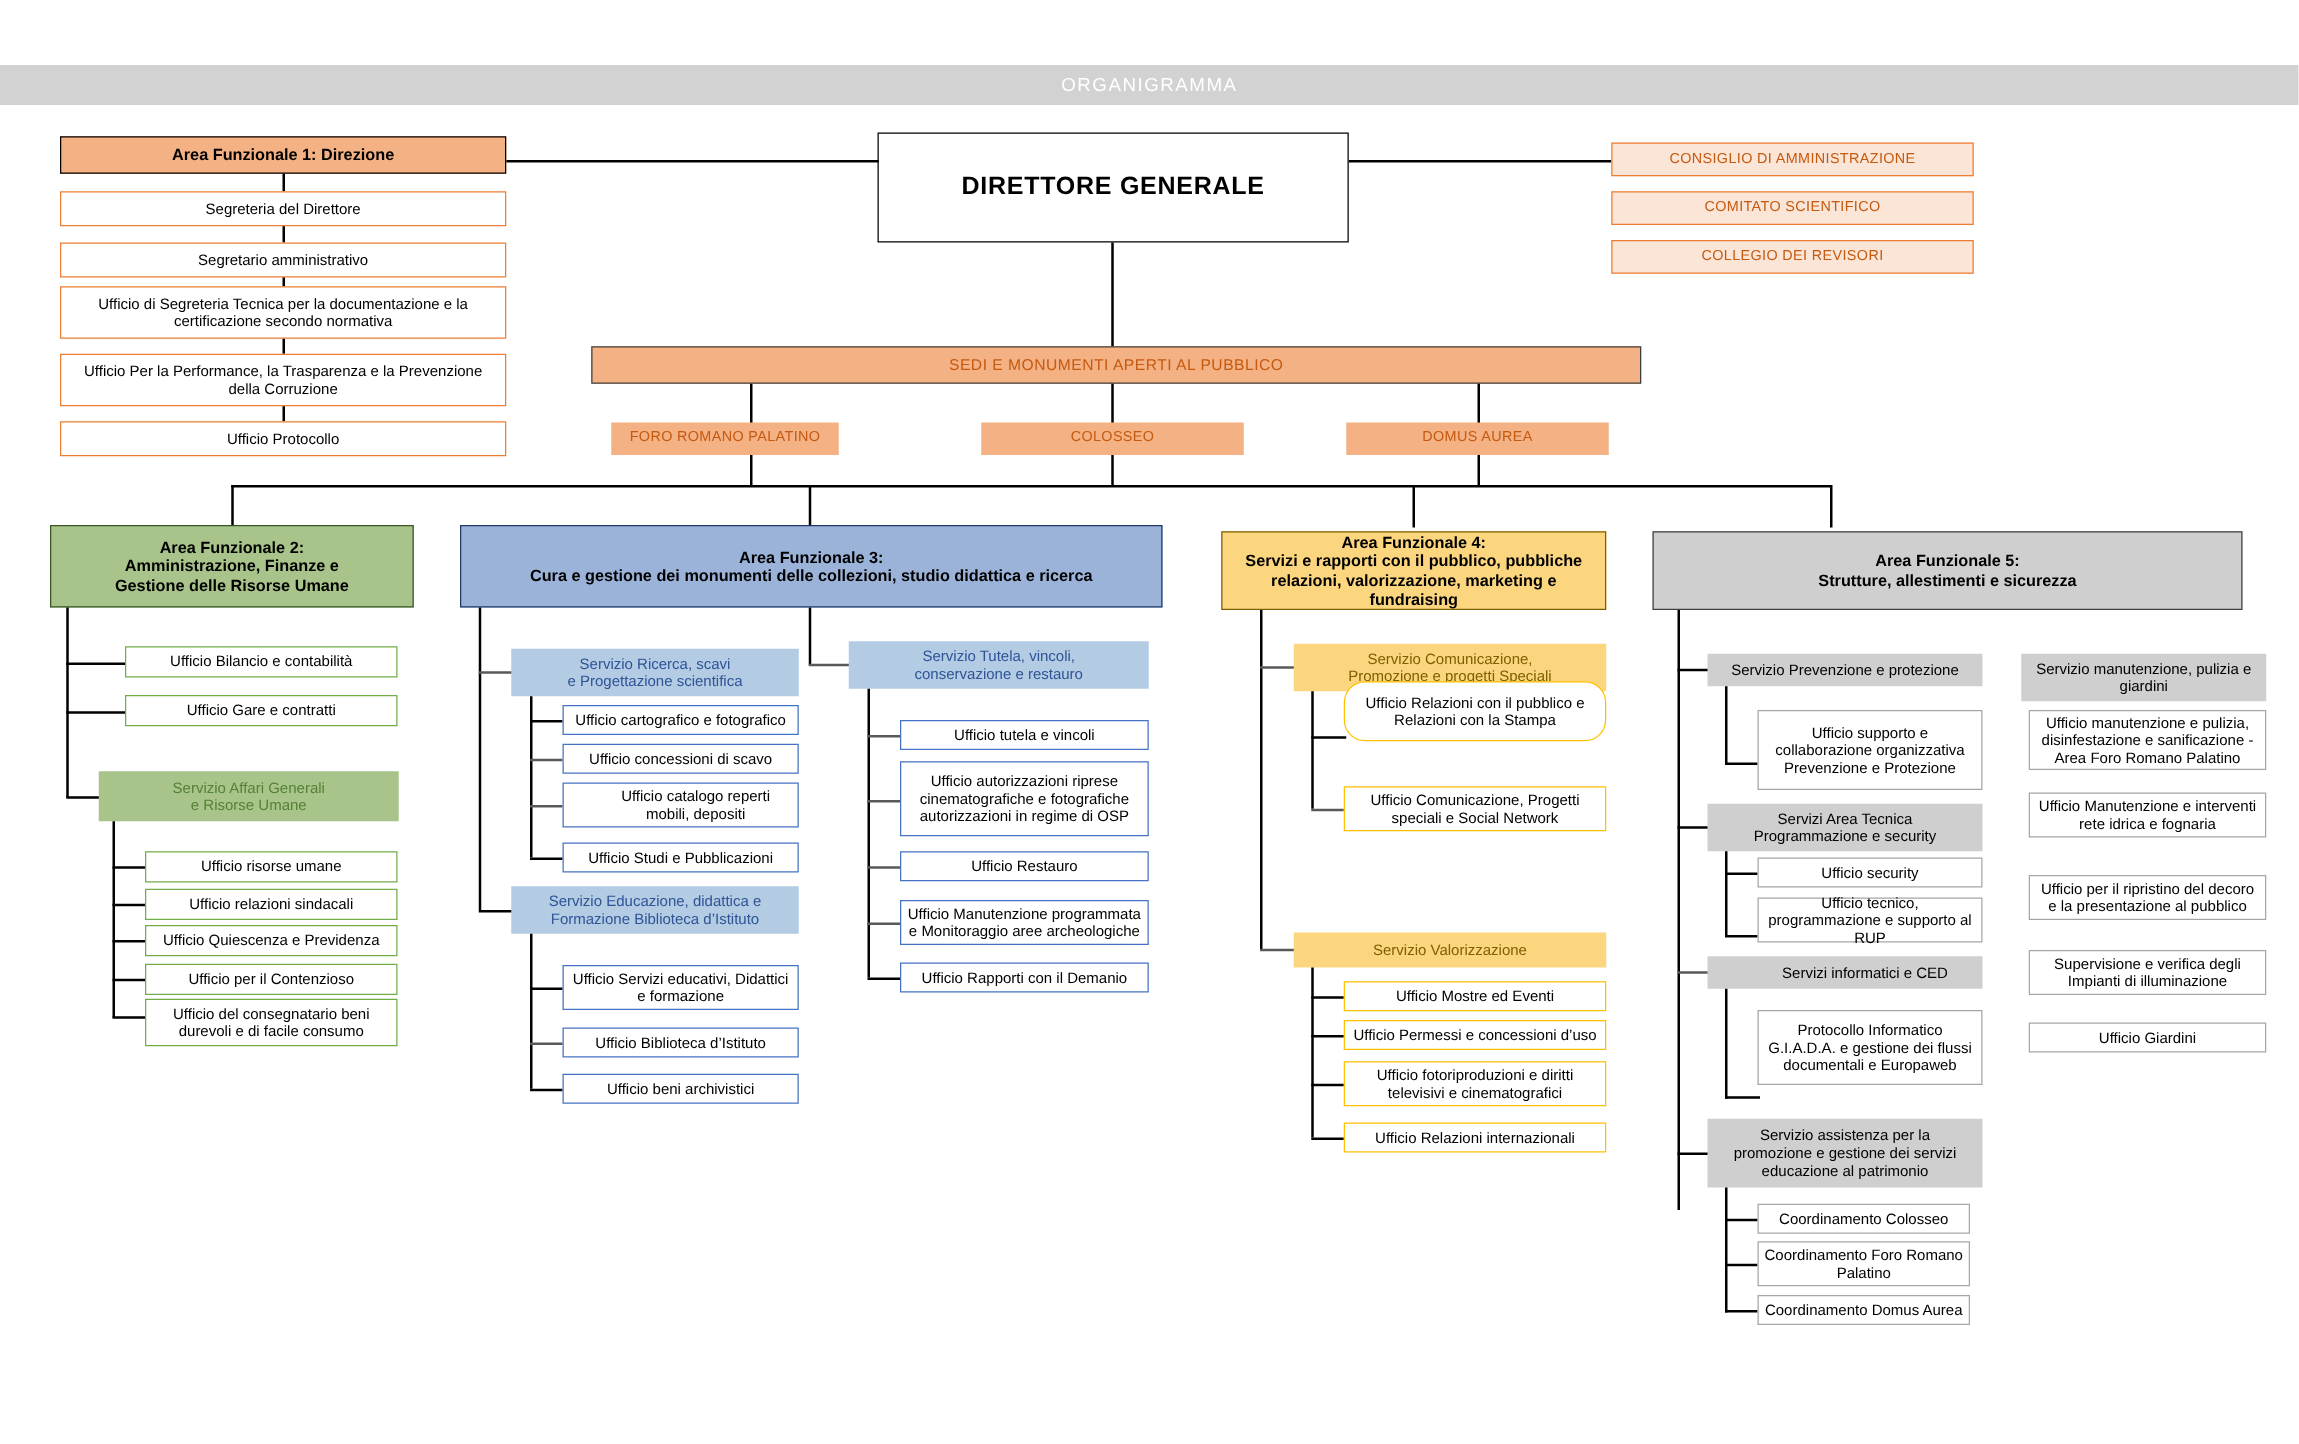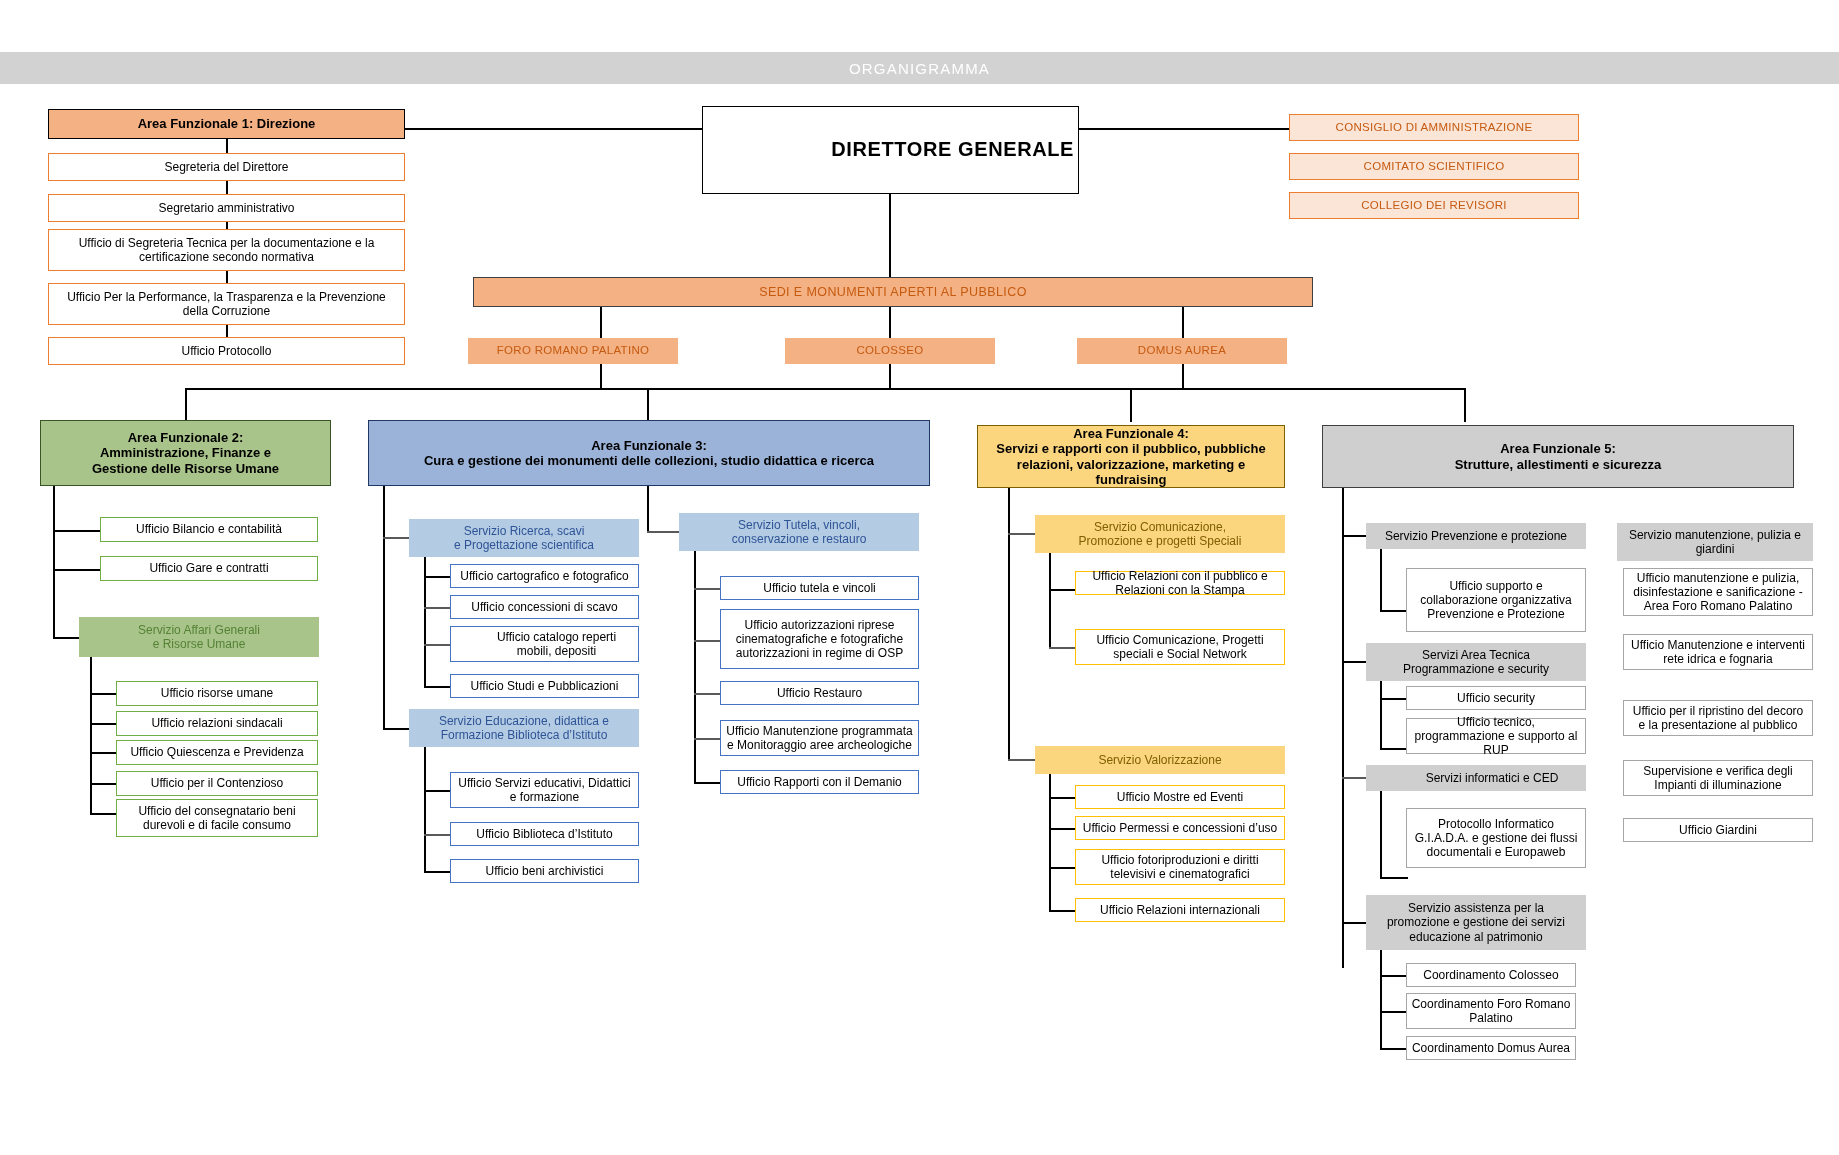--- a/index.html
+++ b/index.html
@@ -10,21 +10,21 @@
           display:flex;align-items:center;justify-content:center;}
   .banner span{color:#ffffff;font-size:15px;letter-spacing:1.2px;font-weight:400;}
 
   .box{position:absolute;box-sizing:border-box;display:flex;align-items:center;
        justify-content:center;text-align:center;line-height:1.18;padding:2px 4px;}
 
   
   .af1-head{background:#f4b183;border:1px solid #000;color:#000;font-weight:bold;font-size:13px;}
   .af1-child{background:#ffffff;border:1px solid #ed7d31;color:#000;font-size:12px;}
   .organo{background:#fbe5d6;border:1.5px solid #ed7d31;color:#c55a11;font-size:11.5px;letter-spacing:.3px;}
-  .dg{background:#ffffff;border:1.5px solid #000;color:#000;font-size:20px;font-weight:bold;letter-spacing:.6px;justify-content:flex-end;}
+  .dg{background:#ffffff;border:1.5px solid #000;color:#000;font-size:20px;font-weight:bold;letter-spacing:.6px;}
   .sedi{background:#f4b183;border:1px solid #404040;color:#c55a11;font-size:12.5px;letter-spacing:.4px;}
   .monument{background:#f4b183;border:none;color:#c55a11;font-size:11.5px;letter-spacing:.3px;}
 
   
   .af2-head{background:#a9c48a;border:1.5px solid #375623;color:#000;font-weight:bold;font-size:13px;}
   .af2-serv{background:#a9c48a;border:none;color:#548235;font-size:12px;}
   .af2-child{background:#ffffff;border:1px solid #70ad47;color:#000;font-size:12px;}
 
   
   .af3-head{background:#9cb3d9;border:1.5px solid #1f3864;color:#000;font-weight:bold;font-size:13px;}
@@ -101,21 +101,21 @@
     <span>Ufficio Protocollo</span>
   </div>
 
   <div class="box sedi" style="left:473px;top:277px;width:840px;height:30px;">
     <span>SEDI E MONUMENTI APERTI AL PUBBLICO</span>
   </div>
   <div class="vl t" style="left:600px;top:307px;height:36px;"></div>
   <div class="vl t" style="left:889px;top:307px;height:36px;"></div>
   <div class="vl t" style="left:1182px;top:307px;height:36px;"></div>
 
-  <div class="box monument" style="left:468px;top:338px;width:210px;height:26px;justify-content:center;">
+  <div class="box monument" style="left:489px;top:338px;width:182px;height:26px;justify-content:center;">
     <span>FORO ROMANO PALATINO</span>
   </div>
   <div class="box monument" style="left:785px;top:338px;width:210px;height:26px;">
     <span>COLOSSEO</span>
   </div>
   <div class="box monument" style="left:1077px;top:338px;width:210px;height:26px;">
     <span>DOMUS AUREA</span>
   </div>
 
   <div class="vl t" style="left:600px;top:364px;height:25px;"></div>
@@ -251,21 +251,21 @@
   </div>
   <div class="vl" style="left:1008px;top:488px;height:272px;"></div>
 
   <div class="hl g" style="left:1008px;top:533px;width:29px;"></div>
   <div class="box af4-serv" style="left:1035px;top:515px;width:250px;height:38px;flex-direction:column;">
     <span>Servizio Comunicazione,</span>
     <span>Promozione e progetti Speciali</span>
   </div>
   <div class="vl" style="left:1049px;top:553px;height:94px;"></div>
   <div class="hl" style="left:1049px;top:589px;width:28px;"></div>
-  <div class="box af4-child" style="left:1075px;top:571px;width:210px;height:24px;">
+  <div class="box af4-child" style="left:1075px;top:545px;width:210px;height:48px;border-radius:17px;">
     <span>Ufficio Relazioni con il pubblico e Relazioni con la Stampa</span>
   </div>
   <div class="hl g" style="left:1049px;top:647px;width:28px;"></div>
   <div class="box af4-child" style="left:1075px;top:629px;width:210px;height:36px;">
     <span>Ufficio Comunicazione, Progetti speciali e Social Network</span>
   </div>
 
   <div class="hl g" style="left:1008px;top:759px;width:29px;"></div>
   <div class="box af4-serv" style="left:1035px;top:746px;width:250px;height:28px;">
     <span>Servizio Valorizzazione</span>

